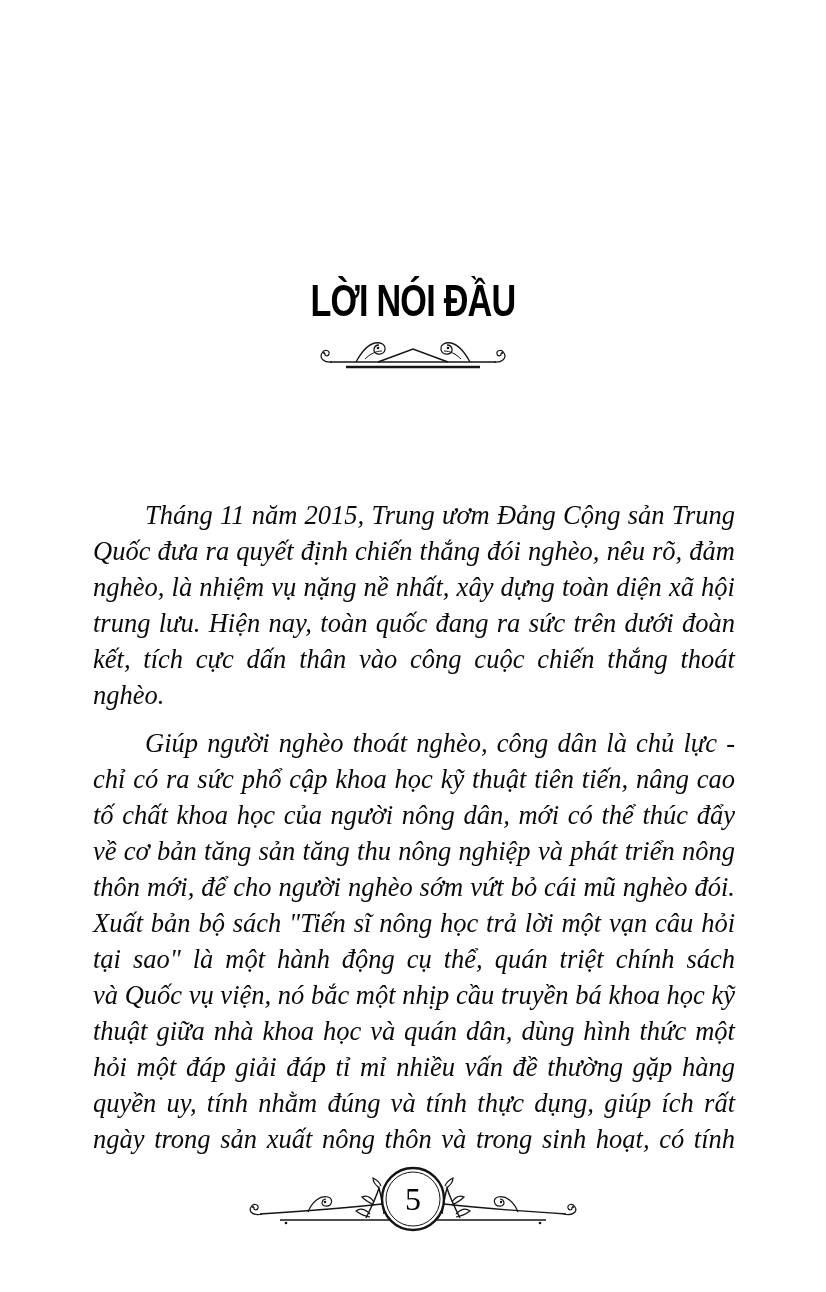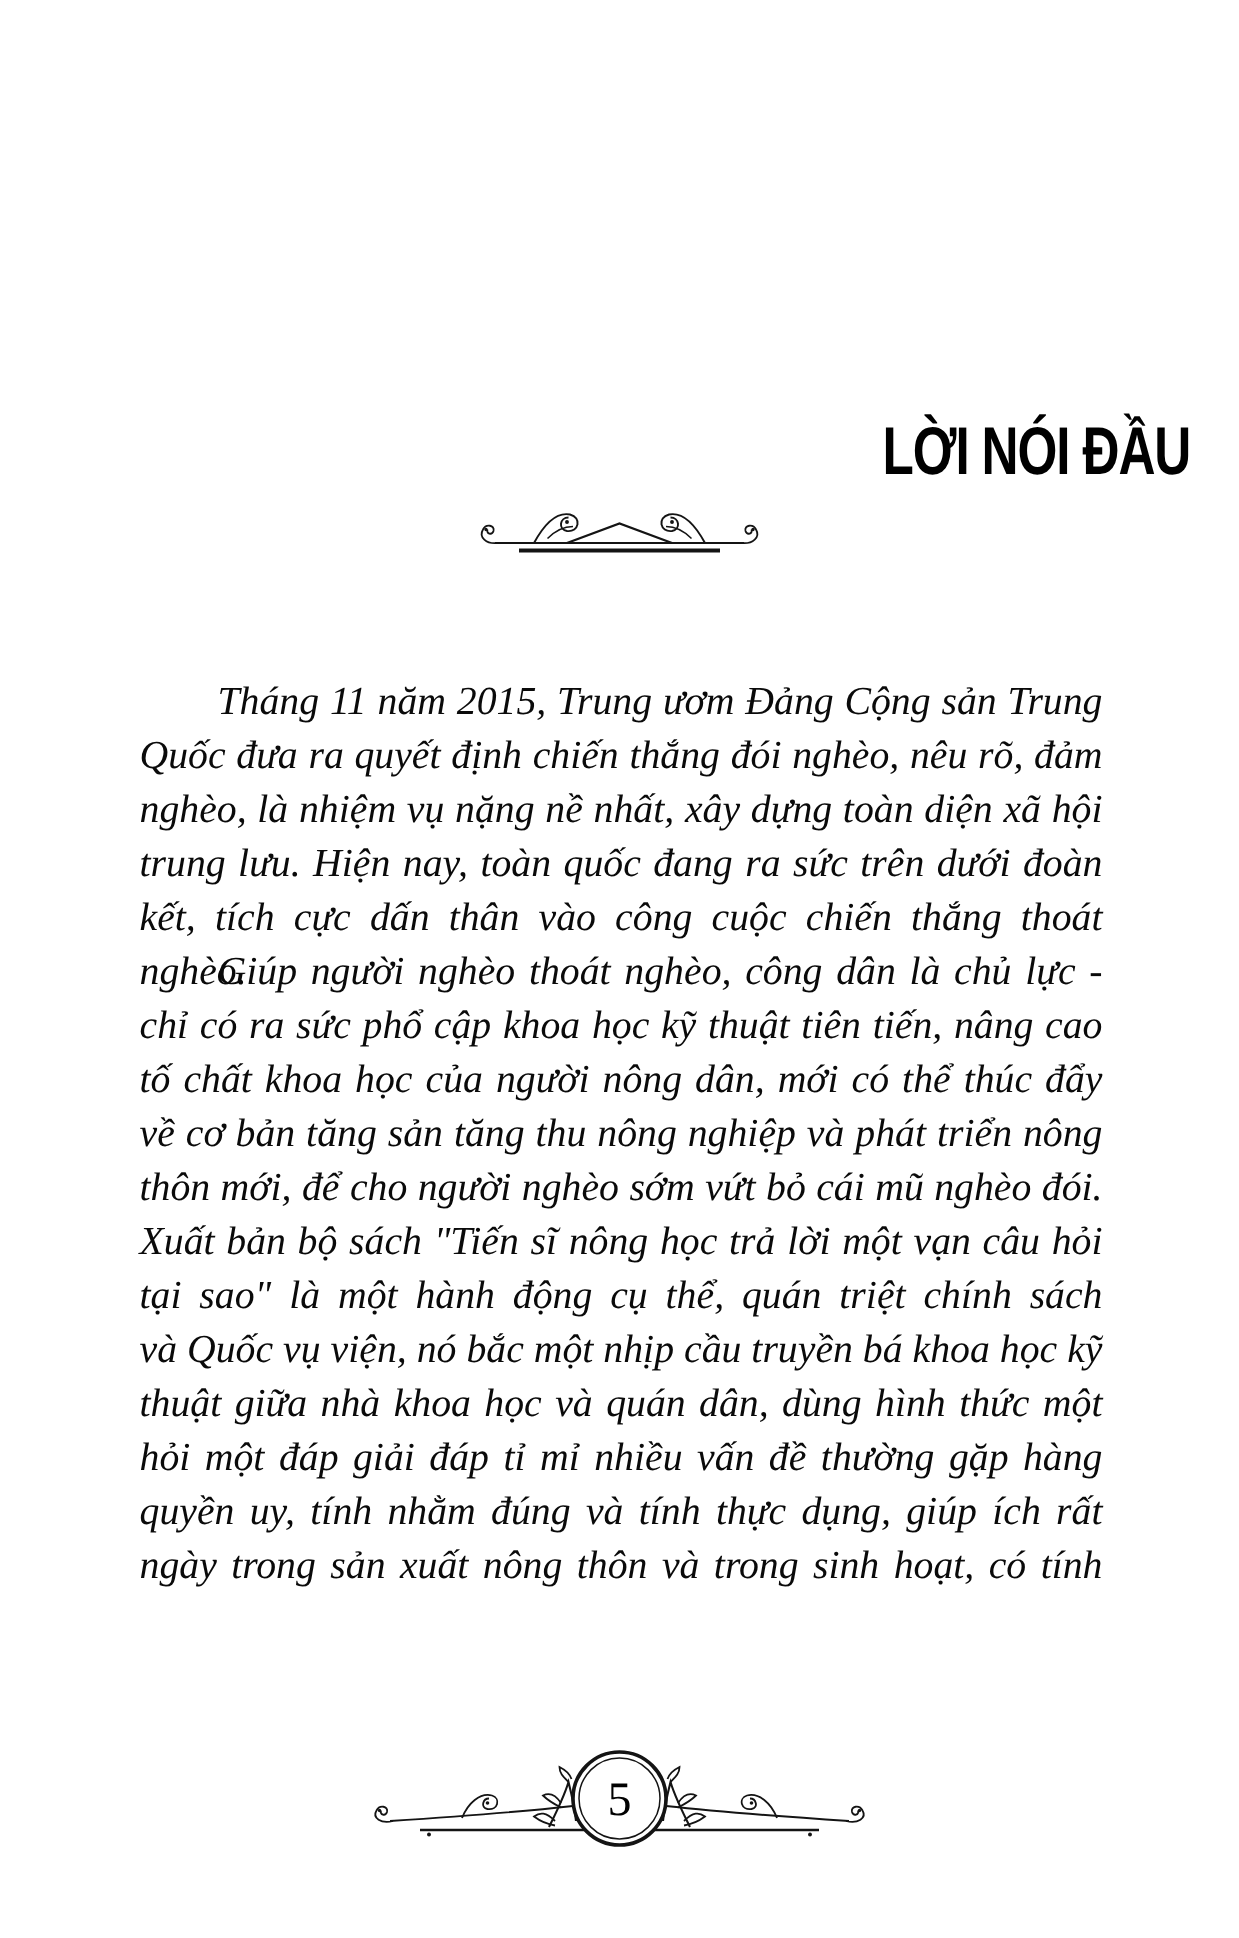--- a/index.html
+++ b/index.html
@@ -14,21 +14,21 @@
     background: #ffffff;
     overflow: hidden;
     font-family: "Liberation Serif", serif;
     color: #000;
   }
   .title-wrap {
     position: absolute;
     top: 276px;
     left: 0;
     width: 826px;
-    text-align: right;
+    text-align: center;
     line-height: 1.1;
   }
   .title-inner {
     display: inline-block;
     transform: scaleX(0.76);
     transform-origin: center;
     font-family: "Liberation Sans", sans-serif;
     font-weight: 700;
     font-size: 45px;
     letter-spacing: -1px;
@@ -54,20 +54,21 @@
   }
   .paragraph { margin: 0; }
   .line {
     text-align: justify;
     text-align-last: justify;
     height: 36px;
     white-space: normal;
   }
   .line.first-line {
     padding-left: 52px;
+    margin-top: 48px;
   }
   .footer-ornament {
     position: absolute;
     top: 1156px;
     left: 246px;
     width: 334px;
     height: 92px;
   }
   .orn { stroke: #141414; fill: none; }
 </style>

